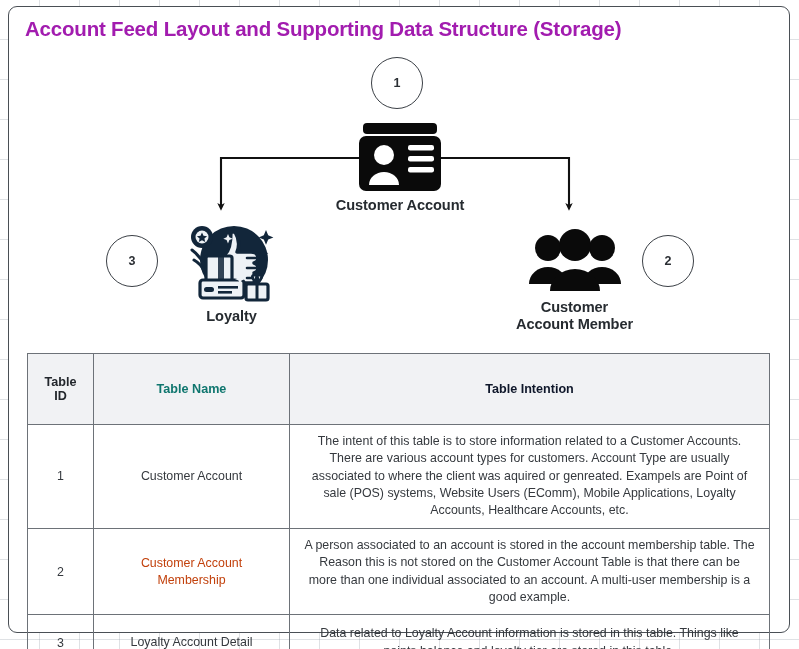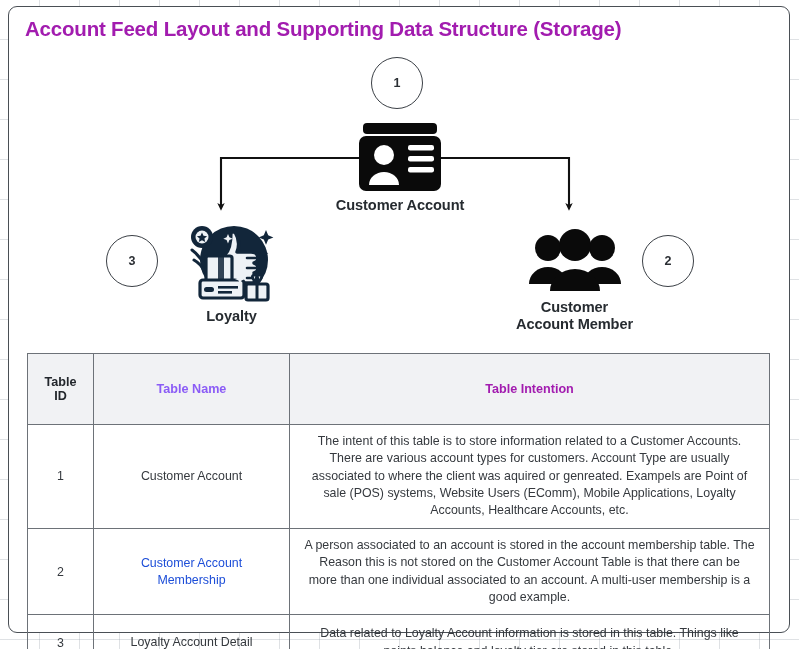--- a/index.html
+++ b/index.html
@@ -160,34 +160,34 @@
     <colgroup>
       <col style="width:66px">
         <col style="width:196px">
         <col>
     </colgroup>
     <thead>
       <tr>
         <th style="background:#f1f2f4;border:1px solid #6d7278;padding:14px 15px;font-size:12.6px;
                    font-weight:bold;color:#23272c;text-align:center;height:42px;">Table ID</th>
         <th style="background:#f1f2f4;border:1px solid #6d7278;padding:7px 4px;font-size:12.6px;
-                   font-weight:bold;color:#8b5cf6;text-align:center;">Table Name</th>
+                   font-weight:bold;color:#0f766e;text-align:center;">Table Name</th>
         <th style="background:#f1f2f4;border:1px solid #6d7278;padding:14px 4px;font-size:12.6px;
-                   font-weight:bold;color:#a21caf;text-align:center;">Table Intention</th>
+                   font-weight:bold;color:#0f172a;text-align:center;">Table Intention</th>
       </tr>
     </thead>
     <tbody>
       <tr>
         <td style="border:1px solid #6d7278;padding:8px 4px;font-size:12.4px;color:#35393e;text-align:center;vertical-align:middle;">1</td>
         <td style="border:1px solid #6d7278;padding:8px 8px;font-size:12.4px;color:#35393e;text-align:center;vertical-align:middle;line-height:1.35;">Customer Account</td>
         <td style="border:1px solid #6d7278;padding:8px 14px;font-size:12.4px;color:#35393e;text-align:center;vertical-align:middle;line-height:1.4;">The intent of this table is to store information related to a Customer Accounts.  There are various account types for customers. Account Type are usually associated to where the client was aquired or genreated. Exampels are Point of sale (POS) systems, Website Users (EComm), Mobile Applications, Loyalty Accounts, Healthcare Accounts, etc.</td>
       </tr>
       <tr>
         <td style="border:1px solid #6d7278;padding:8px 4px;font-size:12.4px;color:#35393e;text-align:center;vertical-align:middle;">2</td>
-        <td style="border:1px solid #6d7278;padding:8px 22px;font-size:12.4px;color:#1d4ed8;text-align:center;vertical-align:middle;line-height:1.35;">Customer Account Membership</td>
+        <td style="border:1px solid #6d7278;padding:8px 22px;font-size:12.4px;color:#c2410c;text-align:center;vertical-align:middle;line-height:1.35;">Customer Account Membership</td>
         <td style="border:1px solid #6d7278;padding:8px 14px;font-size:12.4px;color:#35393e;text-align:center;vertical-align:middle;line-height:1.4;">A person associated to an account is stored in the account membership table.  The Reason this is not stored on the Customer Account Table is that there can be more than one individual associated to an account.  A multi-user membership is a good example.</td>
       </tr>
       <tr>
         <td style="border:1px solid #6d7278;padding:10px 4px;font-size:12.4px;color:#35393e;text-align:center;vertical-align:middle;">3</td>
         <td style="border:1px solid #6d7278;padding:10px 6px;font-size:12.4px;color:#35393e;text-align:center;vertical-align:middle;line-height:1.35;">Loyalty Account Detail</td>
         <td style="border:1px solid #6d7278;padding:10px 26px;font-size:12.4px;color:#35393e;text-align:center;vertical-align:middle;line-height:1.4;">Data related to Loyalty Account information is stored in this table.  Things like points balance and loyalty tier are stored in this table.</td>
       </tr>
     </tbody>
   </table>
 

